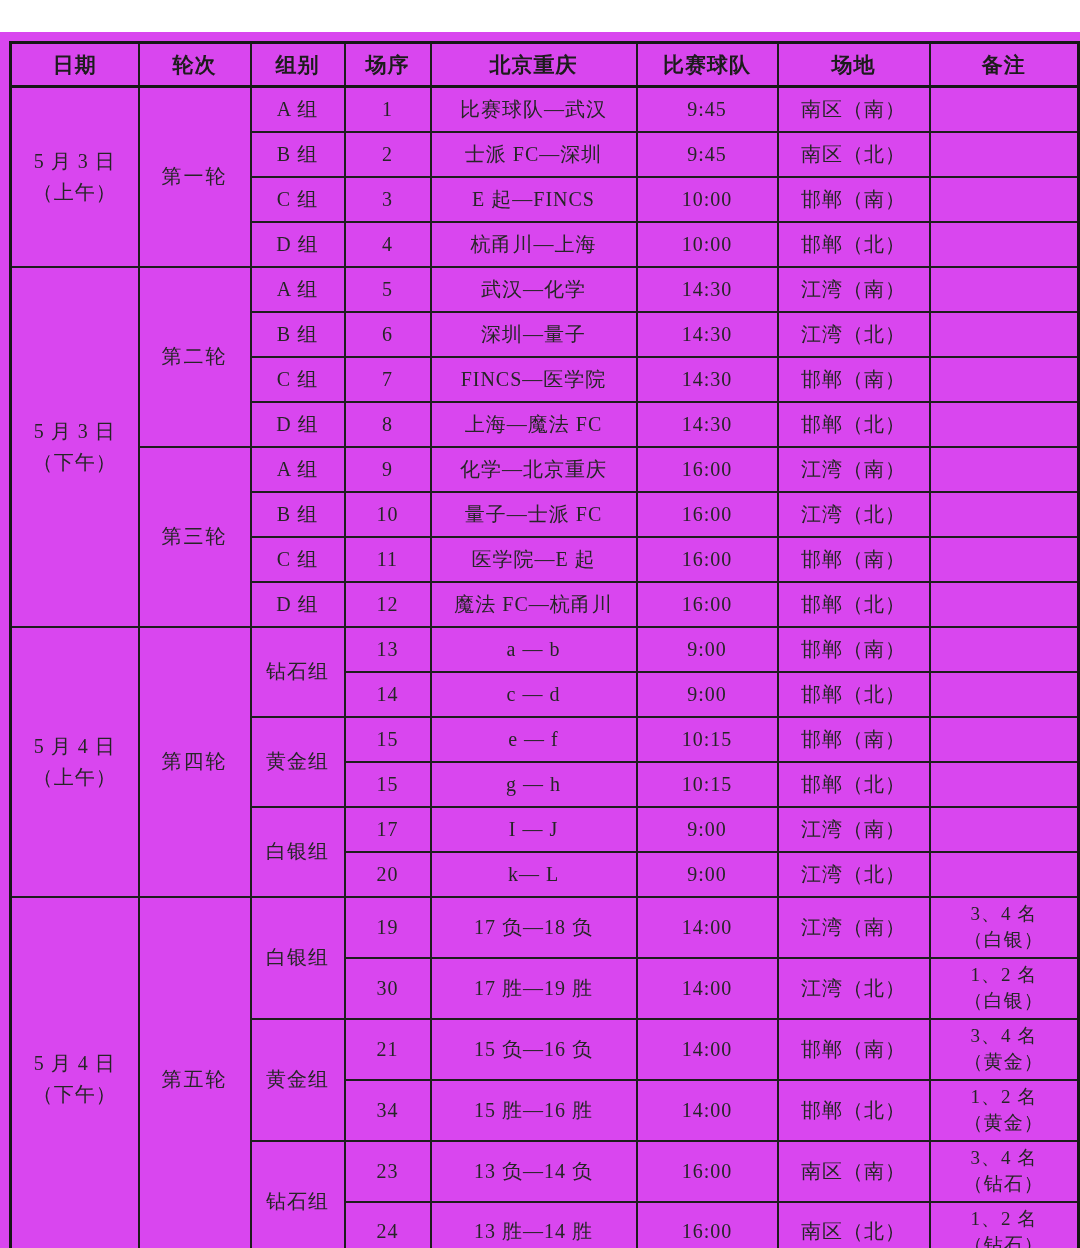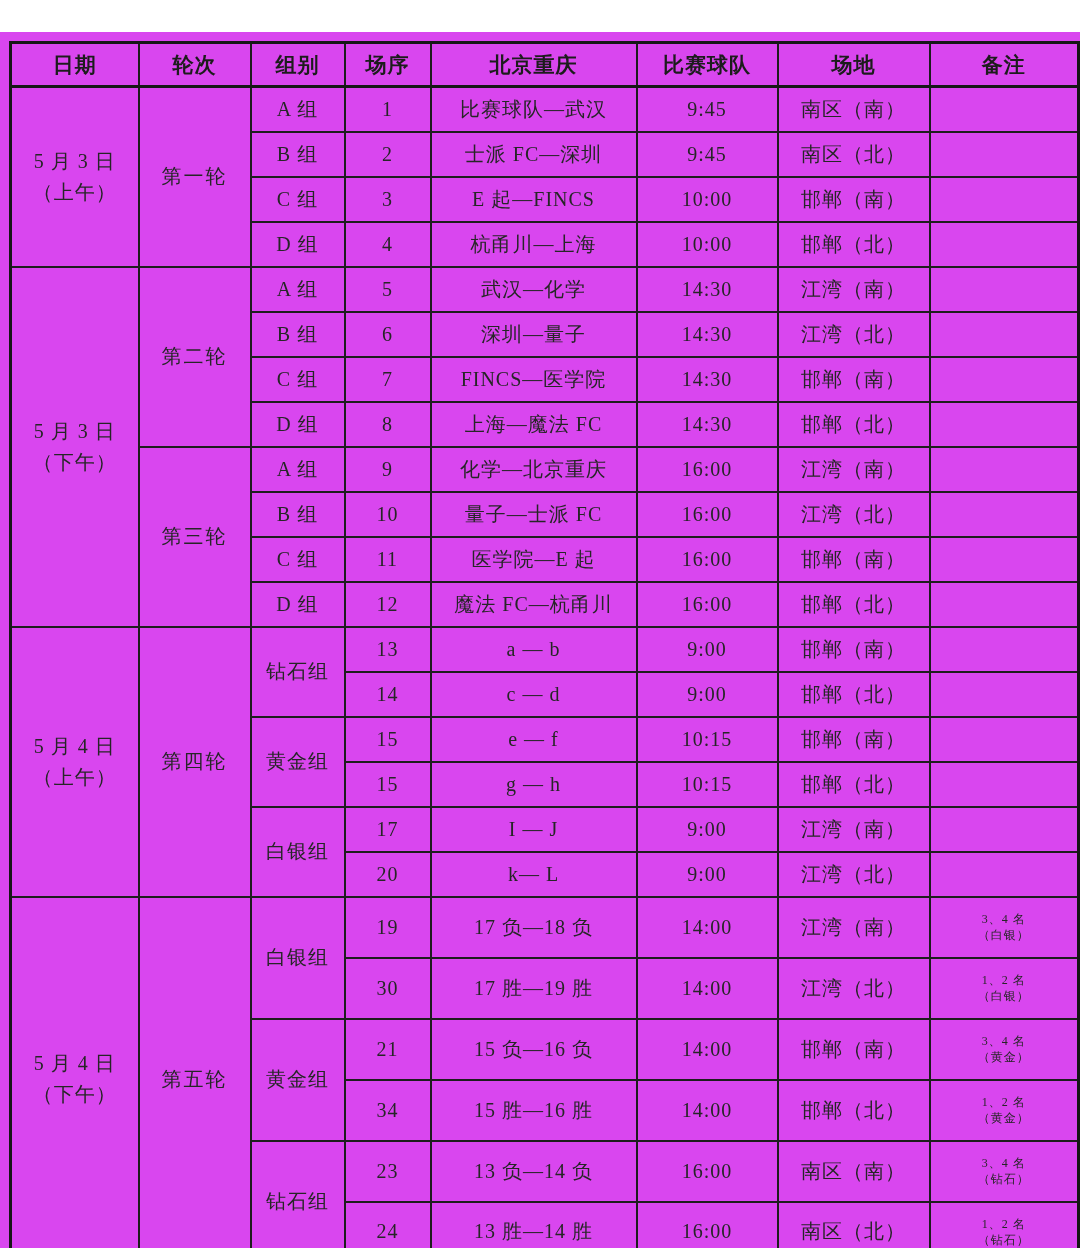--- a/index.html
+++ b/index.html
@@ -37,21 +37,21 @@
     font-weight: bold;
     font-size: 21px;
     height: 41px;
     color: #1c1c1c;
     border-bottom: 3px solid #161616;
   }
   tbody tr { height: 45px; }
   tbody tr.tall { height: 61px; }
   td.c-date  { line-height: 1.55; }
   td.c-round { letter-spacing: 2px; font-family: Liberation Serif, serif; }
-  td.c-remark { font-size: 12px; line-height: 1.35; }
+  td.c-remark { font-size: 19px; line-height: 1.35; }
   .scan-artifact {
     position: absolute;
     height: 3px;
     background: #bdbdbd;
     opacity: 0.6;
     border-radius: 2px;
   }
 </style>
 </head>
 <body>

